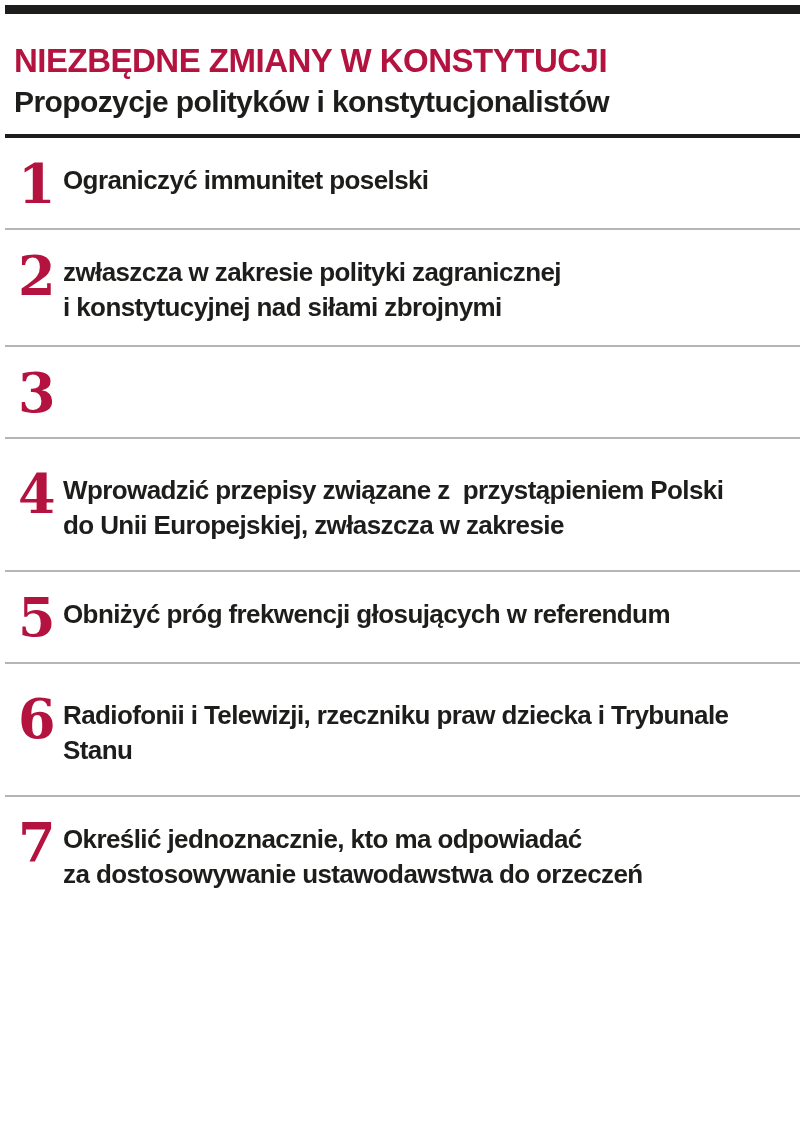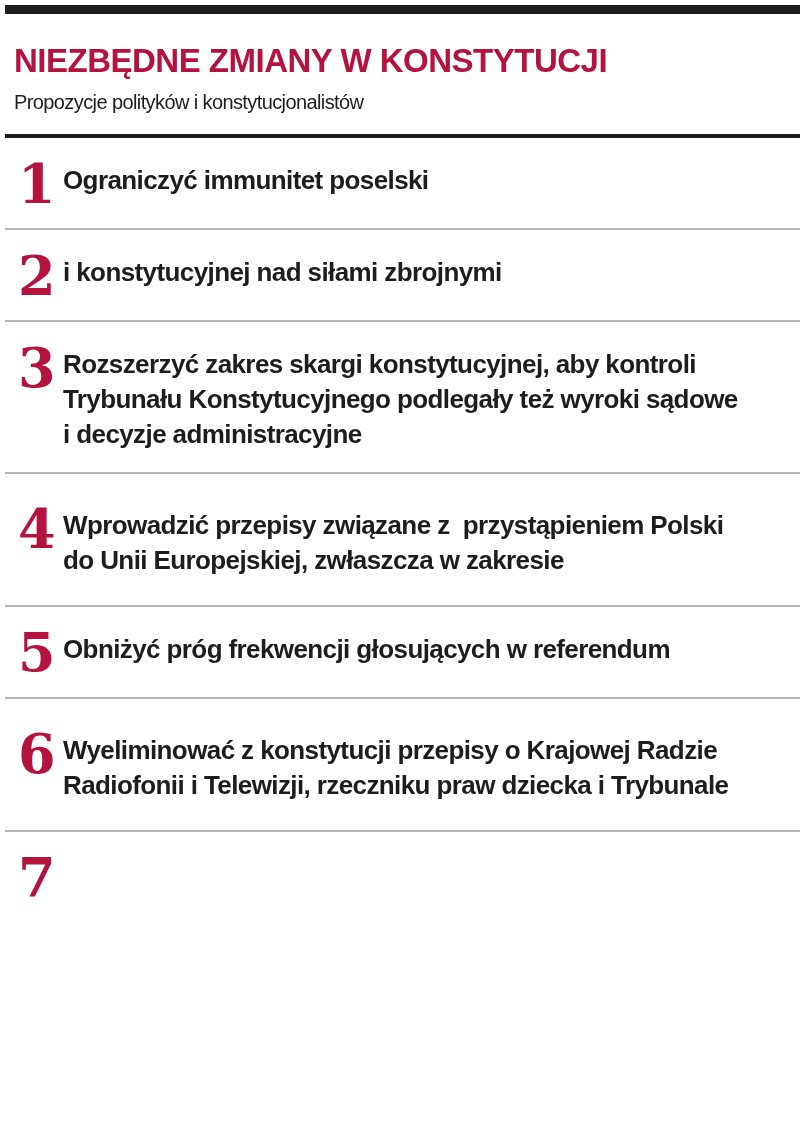--- a/index.html
+++ b/index.html
@@ -30,22 +30,22 @@
   }
   .title{
     font-size:33px;
     font-weight:bold;
     letter-spacing:-0.5px;
     line-height:36px;
     color:var(--accent);
   }
   .subtitle{
     margin-top:7px;
-    font-size:20px;
-    font-weight:normal;
+    font-size:30px;
+    font-weight:bold;
     letter-spacing:-0.6px;
     line-height:32px;
     color:var(--text);
   }
   .header-rule{
     margin-top:16px;
     height:4px;
     background:var(--bar);
   }
   .list{}
@@ -100,51 +100,49 @@
   <div class="list" id="list">
       <div class="row">
         <div class="num">1</div>
         <div class="text">
           <div class="line">Ograniczyć immunitet poselski</div>
         </div>
       </div>
       <div class="row">
         <div class="num">2</div>
         <div class="text">
+          <div class="line">zwłaszcza w zakresie polityki zagranicznej</div>
           <div class="line">i konstytucyjnej nad siłami zbrojnymi</div>
         </div>
       </div>
       <div class="row">
         <div class="num">3</div>
-        <div class="text">
-          <div class="line">Rozszerzyć zakres skargi konstytucyjnej, aby kontroli</div>
-          <div class="line">Trybunału Konstytucyjnego podlegały też wyroki sądowe</div>
-          <div class="line">i decyzje administracyjne</div>
-        </div>
       </div>
       <div class="row">
         <div class="num">4</div>
         <div class="text">
           <div class="line">Wprowadzić przepisy związane z  przystąpieniem Polski</div>
           <div class="line">do Unii Europejskiej, zwłaszcza w zakresie</div>
         </div>
       </div>
       <div class="row">
         <div class="num">5</div>
         <div class="text">
           <div class="line">Obniżyć próg frekwencji głosujących w referendum</div>
         </div>
       </div>
       <div class="row">
         <div class="num">6</div>
         <div class="text">
-          <div class="line">Wyeliminować z konstytucji przepisy o Krajowej Radzie</div>
           <div class="line">Radiofonii i Telewizji, rzeczniku praw dziecka i Trybunale</div>
+          <div class="line">Stanu</div>
         </div>
       </div>
       <div class="row">
         <div class="num">7</div>
         <div class="text">
+          <div class="line">Określić jednoznacznie, kto ma odpowiadać</div>
+          <div class="line">za dostosowywanie ustawodawstwa do orzeczeń</div>
         </div>
       </div>
     </div>
 
 </div>
 
 </body></html>

